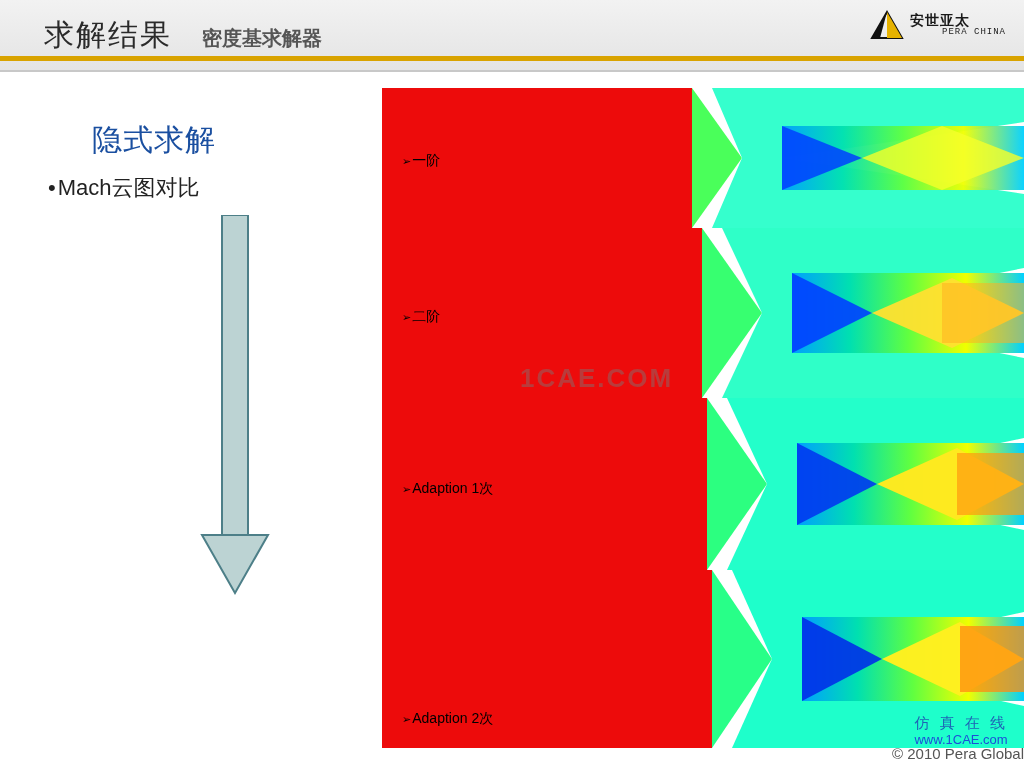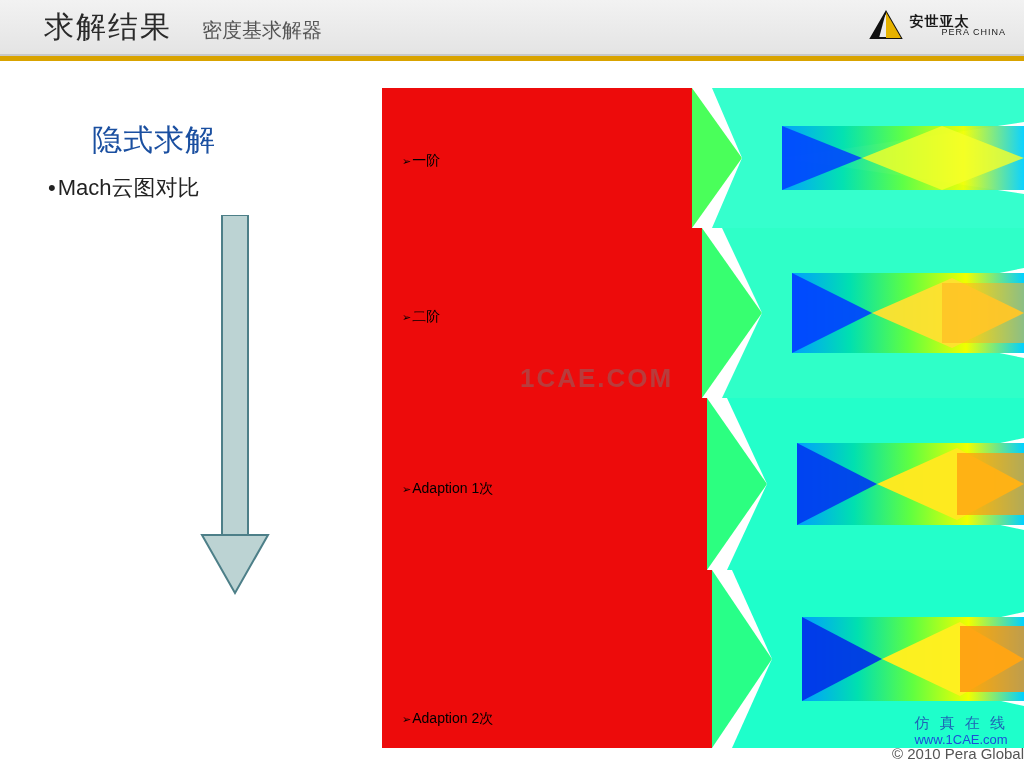--- a/index.html
+++ b/index.html
@@ -6,49 +6,50 @@
   body {
     width: 1024px;
     height: 768px;
     font-family: "Microsoft YaHei", Arial, sans-serif;
     background: #fff;
     position: relative;
     overflow: hidden;
   }
   .header {
     width: 100%;
-    height: 56px;
+    height: 72px;
     background: linear-gradient(to bottom, #f2f2f2, #e4e4e4);
     border-bottom: 2px solid #c8c8c8;
     position: relative;
     display: flex;
     align-items: center;
   }
   .header-title {
     font-size: 30px;
     color: #2a2a2a;
     margin-left: 44px;
     letter-spacing: 2px;
   }
   .header-sub {
     font-size: 20px;
     color: #555;
     margin-left: 30px;
     margin-top: 6px;
+    font-weight: bold;
   }
   .logo {
     position: absolute;
     right: 18px;
     top: 10px;
     display: flex;
     align-items: center;
     gap: 6px;
   }
   .logo-tri svg { display:block; }
-  .logo-text { line-height: 1; }
+  .logo-text { line-height: 1; font-family: Liberation Mono, monospace; }
   .logo-cn { font-size: 14px; font-weight: bold; color:#1a1a1a; letter-spacing:1px; }
   .logo-en { font-size: 9px; color:#1a1a1a; letter-spacing:1px;padding-left:32px; }
   .gold-bar {
     position:absolute;
     top:56px; left:0;
     width:100%; height:5px;
     background:#d9a300;
   }
   .left-col {
     position:absolute;

